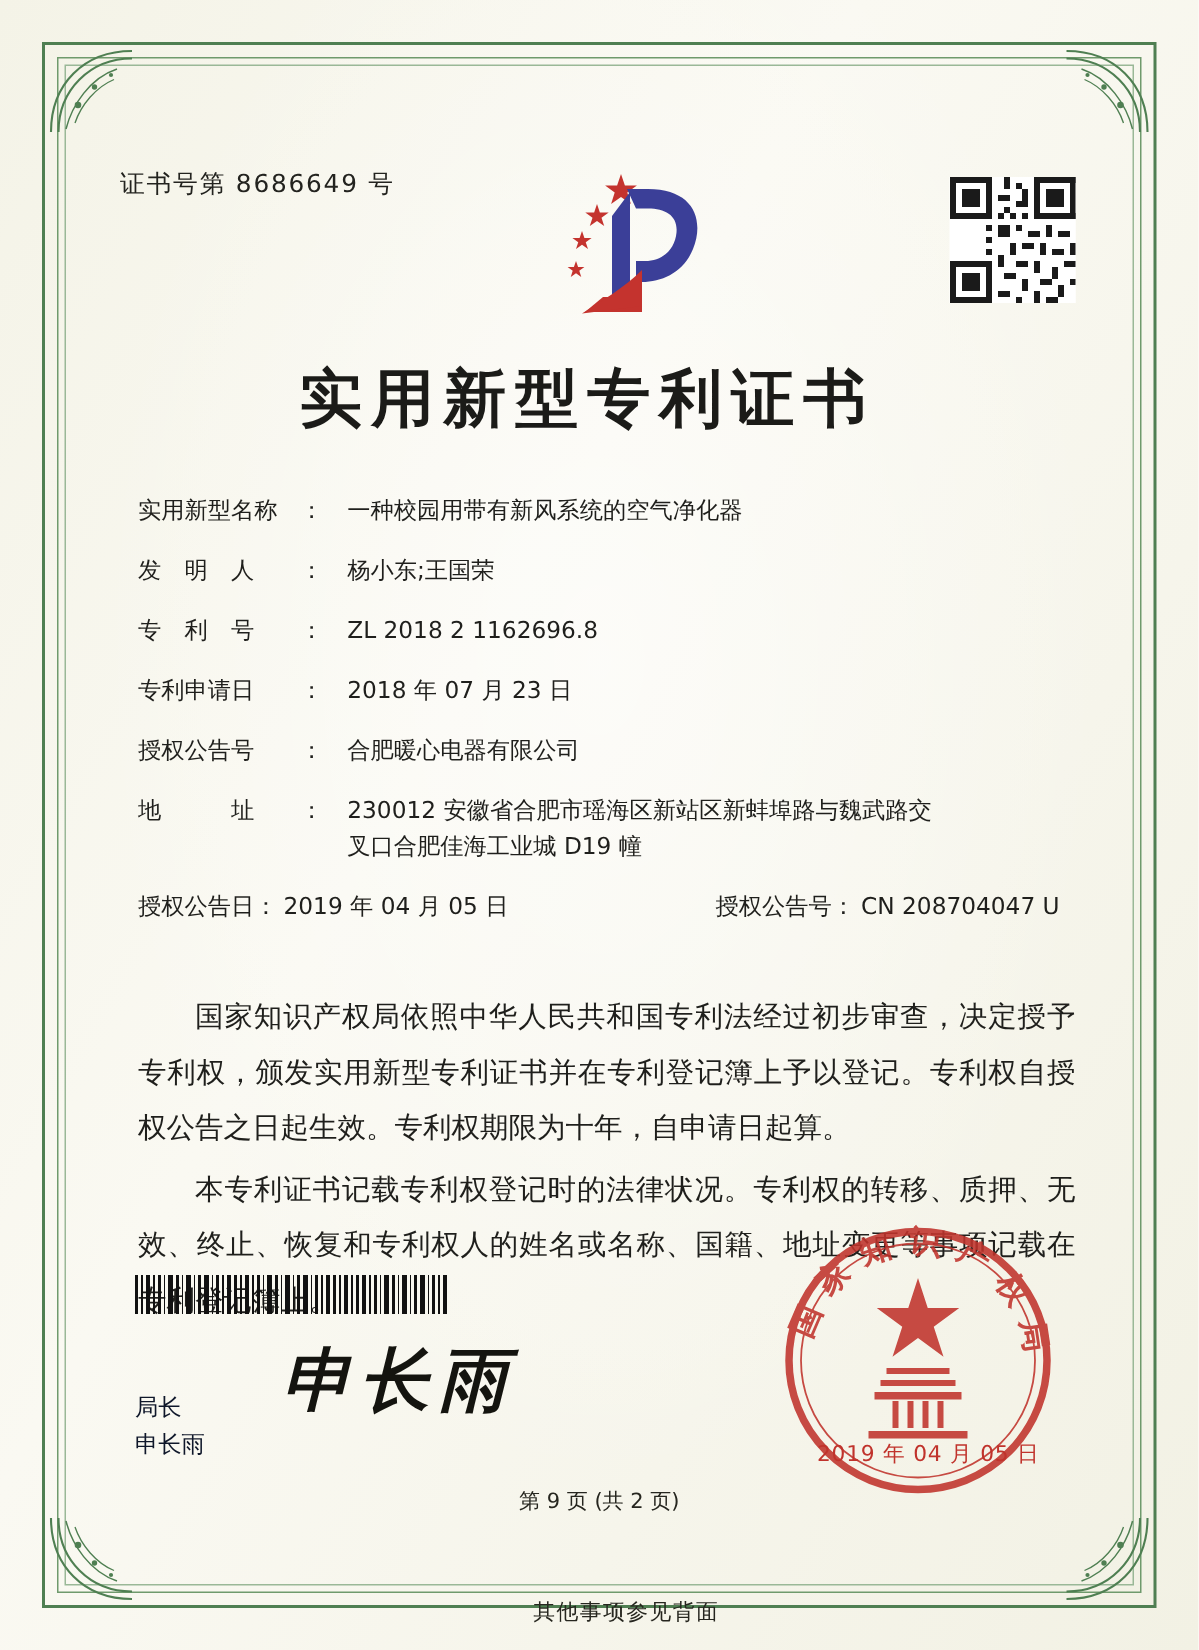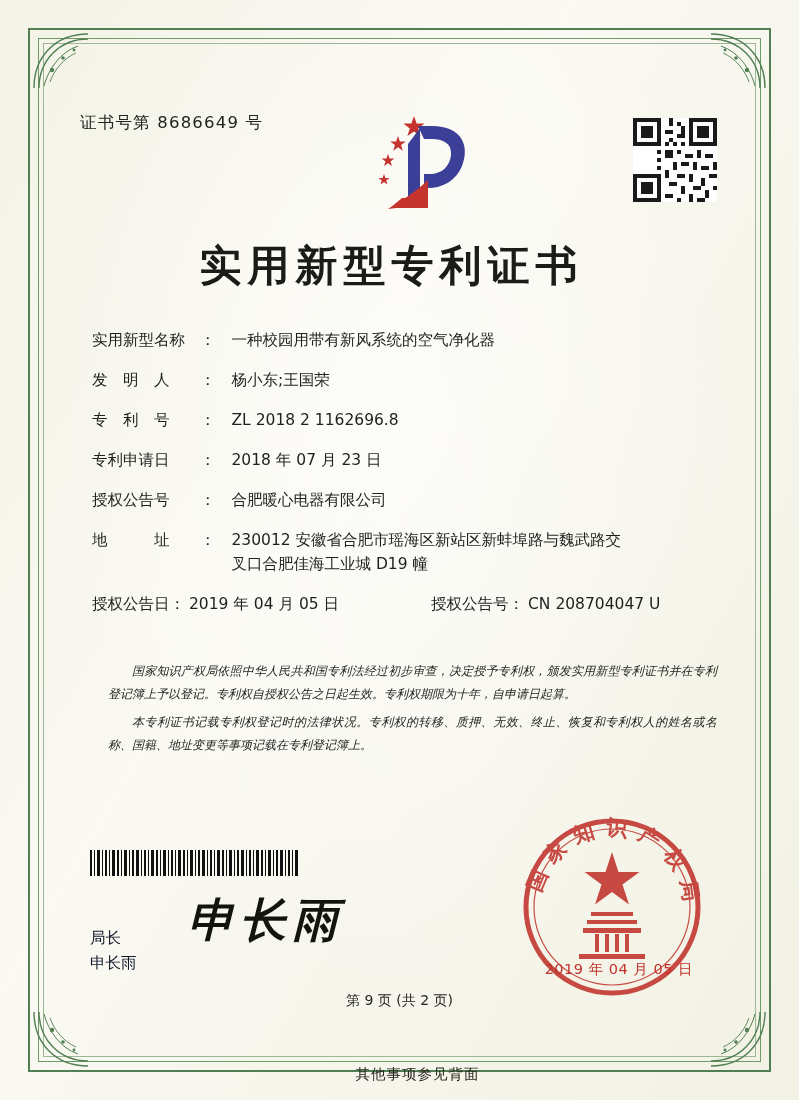--- a/index.html
+++ b/index.html
@@ -157,43 +157,43 @@
     flex: 1 1 auto;
   }
   .field-value .line2 {
     display: block;
   }
 
   .row-split {
     display: flex;
     align-items: flex-start;
     margin-bottom: 10px;
+    gap: 46px;
   }
   .row-split .seg {
     display: flex;
     align-items: flex-start;
   }
   .row-split .seg.second {
     margin-left: 92px;
   }
   .row-split .seg-label {
     white-space: nowrap;
   }
 
   
   .body-text {
     position: absolute;
-    left: 48px;
+    left: 32px;
     right: 22px;
     top: 600px;
-    font-size: 12px;
+    font-size: 19px;
     line-height: 1.95;
     color: #1f1f1c;
     text-align: justify;
-    font-style: italic;
   }
   .body-text p {
     margin: 0 0 4px 0;
     text-indent: 2em;
   }
 
   
   .barcode {
     position: absolute;
     left: 30px;

